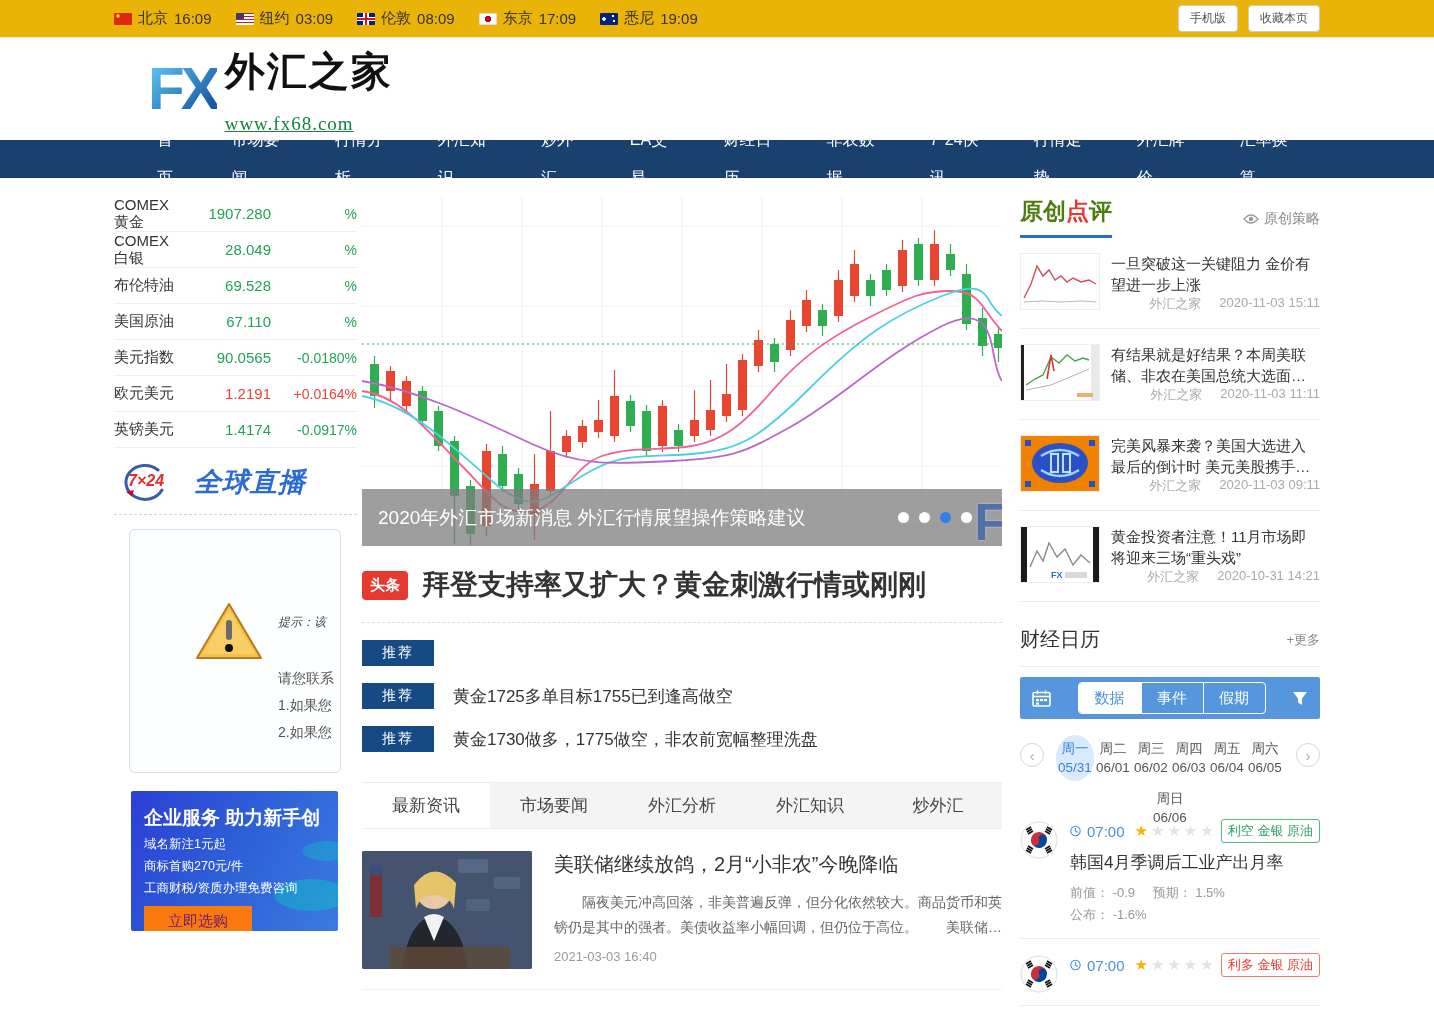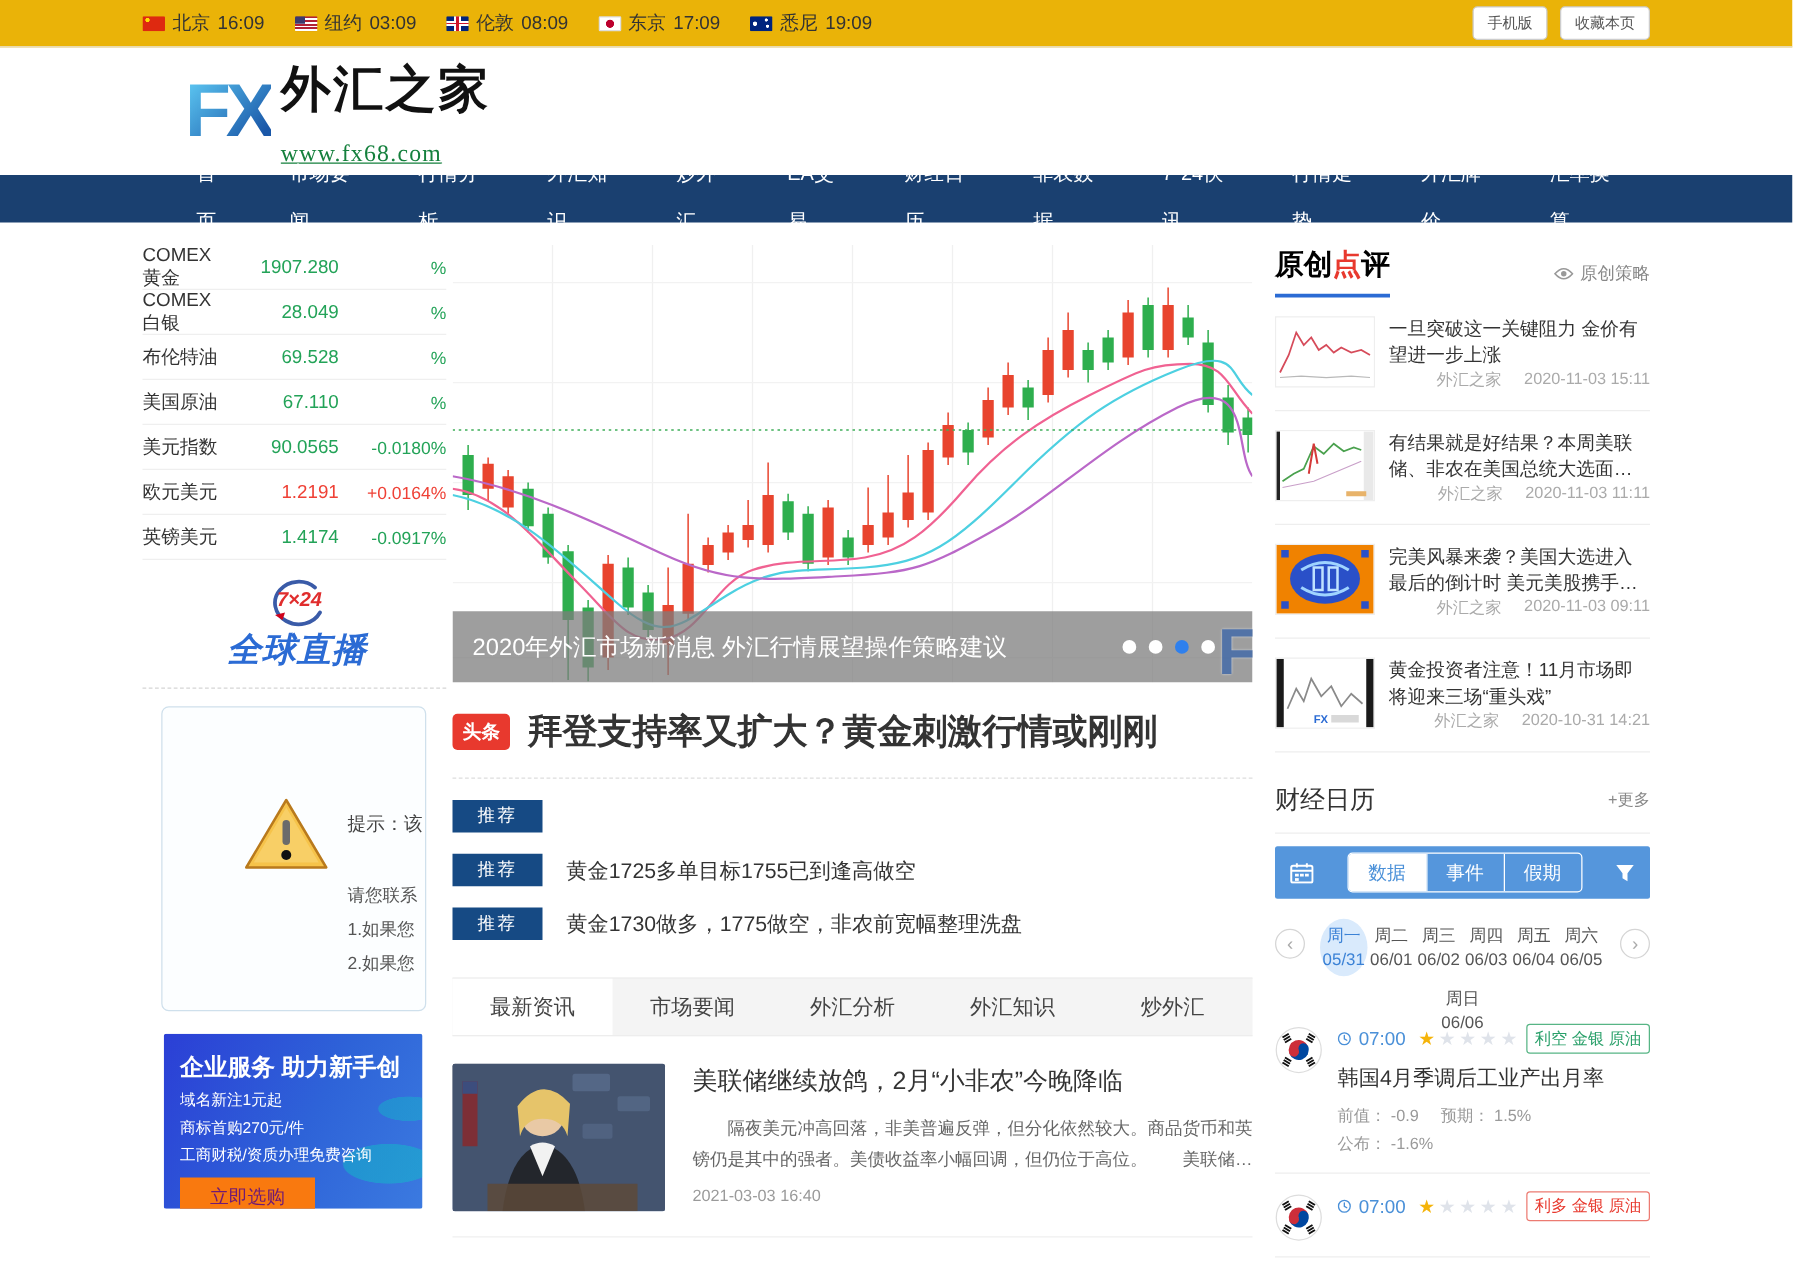--- a/index.html
+++ b/index.html
@@ -57,33 +57,33 @@
 
   
   .qrow { display:flex; align-items:center; height:36px; border-bottom:1px solid #efefef; cursor:pointer; }
   .qn { flex:1; font-size:15px; color:#333; }
   .qv { width:92px; text-align:right; font-size:15px; }
   .qc { width:86px; text-align:right; font-size:14px; }
   [data-c="g"] { color:#23a358; }
   [data-c="r"] { color:#ef4136; }
 
   
-  .live { display:flex; align-items:center; gap:0; padding:14px 0 12px 4px; border-bottom:1px dashed #d5d5d5; cursor:pointer;flex-direction:column; }
+  .live { display:flex; align-items:center; gap:24px; padding:14px 0 12px 4px; border-bottom:1px dashed #d5d5d5; cursor:pointer; }
   .live-badge { position:relative; width:52px; height:40px; }
   .live-badge svg { position:absolute; left:0; top:0; }
   .live-badge span { position:absolute; left:10px; top:10px; font-size:16px; font-weight:bold; font-style:italic; color:#e02d2d; }
   .live-title { font-size:27px; font-weight:bold; font-style:italic; color:#2b6bd4; letter-spacing:1px; }
 
   
   .notice { margin:14px 0 0 15px; width:212px; height:244px; border:1px solid #cfe0ec; border-radius:6px;
     background:#fcfeff; overflow:hidden; padding:62px 0 0 64px; }
   .notice-row { display:flex; }
   .notice-icon { width:72px; flex:0 0 auto; margin-top:8px; }
   .notice-texts { margin-left:12px; white-space:nowrap; }
-  .notice-tip { font-size:15px; color:#444; margin-top:22px; }
+  .notice-tip { font-size:12px; color:#444; margin-top:22px;font-style:italic; }
   .notice-lines { margin-top:34px; font-size:14px; color:#555; line-height:27px; }
 
   
   .ad { margin:18px 0 0 17px; width:207px; height:140px; border-radius:2px; overflow:hidden; cursor:pointer;
     background:
       radial-gradient(60px 26px at 180px 104px,rgba(0,220,190,.35) 0 60%,transparent 62%),
       radial-gradient(40px 16px at 196px 60px,rgba(0,220,190,.3) 0 60%,transparent 62%),
       linear-gradient(118deg,#2b3fd6 0%,#2e63d8 55%,#3b7ae0 100%);
     padding:14px 0 0 13px; color:#fff; }
   .ad-title { font-size:19px; font-weight:bold; white-space:nowrap; }
@@ -126,21 +126,21 @@
     background:linear-gradient(150deg,#2e3d55 0%,#49597a 45%,#7187a8 100%); cursor:pointer; }
   .art-body { margin-left:22px; flex:1; min-width:0; }
   .art-title { font-size:20px; color:#333; font-weight:500; white-space:nowrap; overflow:hidden; cursor:pointer; }
   .art-sum { margin-top:12px; font-size:14px; color:#666; line-height:25px; text-indent:2em;
     display:-webkit-box; -webkit-line-clamp:2; -webkit-box-orient:vertical; overflow:hidden; }
   .art-date { margin-top:9px; font-size:13px; color:#9a9a9a; }
 
   
   .rv-head { display:flex; align-items:flex-end; padding-bottom:0; }
   .rv-title { font-size:23px; font-weight:bold; border-bottom:3px solid #2b6bd4; padding-bottom:8px; cursor:pointer; }
-  .rv-title .b { color:#000000; } .rv-title .r { color:#e8392e; }
+  .rv-title .b { color:#4d7c0f; } .rv-title .r { color:#e8392e; }
   .rv-more { margin-left:auto; display:flex; align-items:center; gap:5px; font-size:14px; color:#888; cursor:pointer; padding-bottom:10px; }
   .rv-item { display:flex; padding:15px 0; border-bottom:1px solid #eee; cursor:pointer; }
   .rv-thumb { width:80px; height:57px; flex:0 0 auto; border:1px solid #eee; overflow:hidden; background:#fff; }
   .rv-body { margin-left:11px; flex:1; min-width:0; display:flex; flex-direction:column; }
   .rv-t { font-size:15px; color:#333; line-height:21px; display:-webkit-box; -webkit-line-clamp:2;
     -webkit-box-orient:vertical; overflow:hidden; }
   .rv-meta { margin-top:auto; display:flex; justify-content:flex-end; gap:18px; font-size:13px; color:#aaa; }
 
   
   .cal-head { display:flex; align-items:center; margin-top:24px; padding-bottom:13px; border-bottom:1px solid #eee; }

